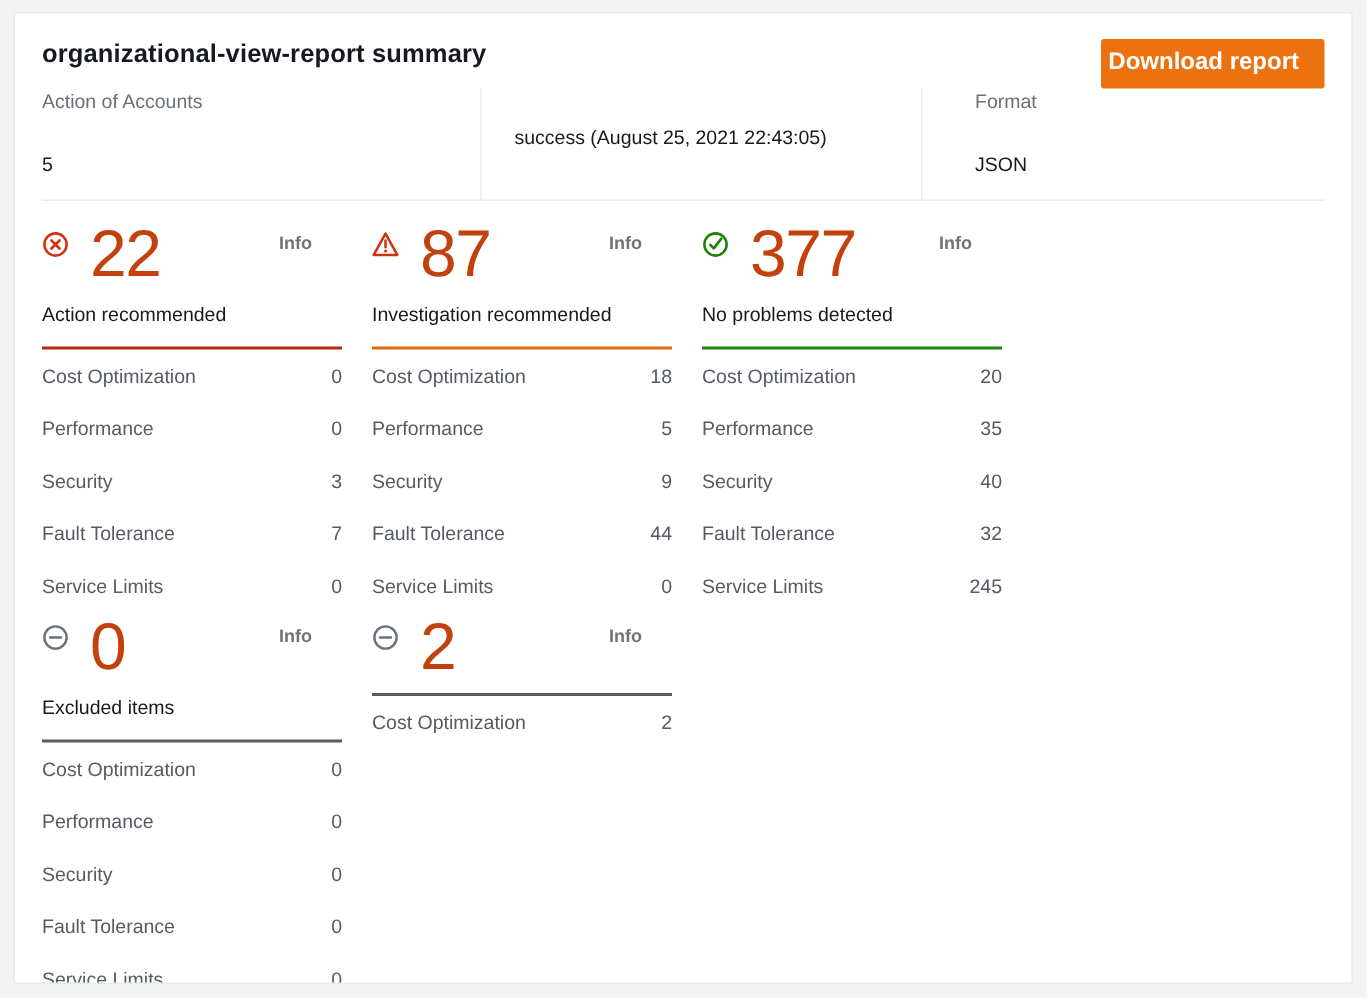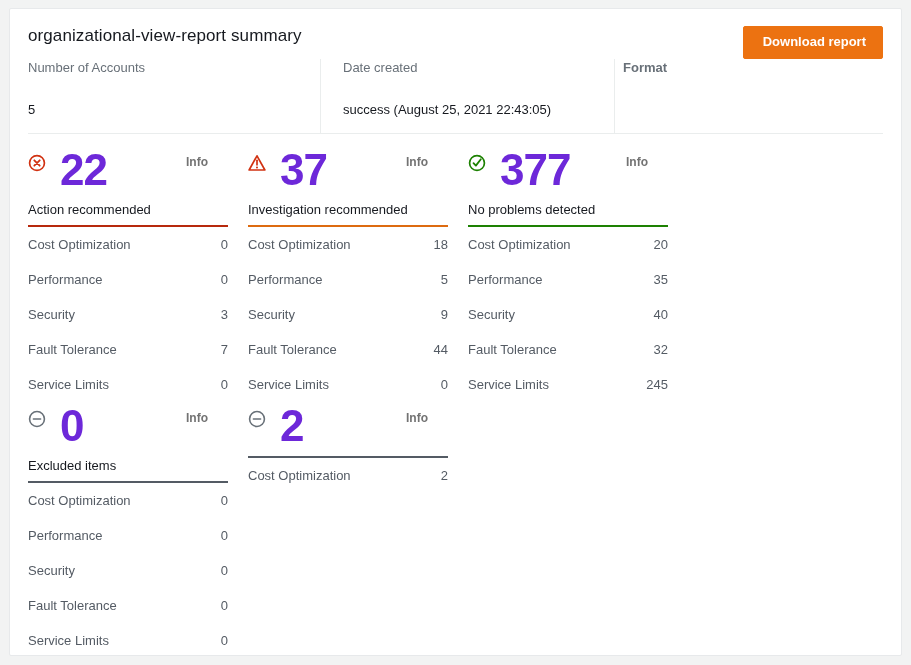--- a/index.html
+++ b/index.html
@@ -25,53 +25,53 @@
     position: relative;
   }
 
   
   .card-head {
     position: relative;
     padding: 16px 18px 0 18px;
   }
   .card-title {
     font-size: 17px;
-    font-weight: normal;
+    font-weight: bold;
     color: #16191f;
     letter-spacing: 0.1px;
     line-height: 22px;
   }
   .download-btn {
     position: absolute;
     top: 17px; right: 18px;
     background: #ec7211;
     color: #ffffff;
-    font-size: 13px;
+    font-size: 16px;
     font-weight: bold;
     border: 1px solid #ec7211;
     border-radius: 2px;
-    padding: 7px 16px 8px 19px;
+    padding: 7px 16px 8px 4px;
     cursor: pointer;
     line-height: 16px;
     font-family: "Liberation Sans", sans-serif;
   }
 
   .meta-row {
     display: flex;
     margin-top: 12px;
     border-bottom: 1px solid #eaeded;
     padding-bottom: 0;
   }
   .meta-cell {
     padding: 0 0 14px 0;
     position: relative;
   }
   .meta-cell.c1 { width: 292px; }
   .meta-cell.c2 { width: 294px; padding-left: 22px; border-left: 1px solid #eaeded; }
-  .meta-cell.c3 { flex: 1; padding-left: 8px; border-left: 1px solid #eaeded; font-weight: bold; }
+  .meta-cell.c3 { flex: 1; padding-left: 35px; border-left: 1px solid #eaeded; }
   .meta-label {
     font-size: 13px;
     color: #687078;
     line-height: 18px;
   }
   .meta-value {
     font-size: 13px;
     color: #16191f;
     margin-top: 24px;
     line-height: 18px;
@@ -94,40 +94,40 @@
   }
   .status-icon {
     position: absolute;
     left: 0; top: 6px;
     width: 18px; height: 18px;
   }
   .status-count {
     position: absolute;
     left: 32px; top: -6px;
     font-size: 44px;
-    font-weight: 700;
-    color: #6d28d9;
+    font-weight: 400;
+    color: #c2410c;
     line-height: 56px;
     letter-spacing: -1px;
   }
   .info-link {
     position: absolute;
     right: 20px; top: 6px;
     font-size: 12px;
     font-weight: bold;
     color: #737373;
     text-decoration: none;
     cursor: pointer;
     line-height: 16px;
   }
   .status-name {
     font-size: 13px;
     color: #16191f;
     line-height: 19px;
-    padding-bottom: 0;
+    padding-bottom: 12px;
     min-height: 25px;
   }
   .status-rule {
     height: 2px;
     width: 100%;
     background: #545b64;
   }
   .status-rows { margin-top: 0; }
   .status-row {
     display: flex;
@@ -146,29 +146,29 @@
 
 <div class="page">
   <div class="card">
 
     <div class="card-head">
       <div class="card-title">organizational-view-report summary</div>
       <button class="download-btn">Download report</button>
 
       <div class="meta-row">
         <div class="meta-cell c1">
-          <div class="meta-label">Number of Accounts</div>
+          <div class="meta-label">Action of Accounts</div>
           <div class="meta-value">5</div>
         </div>
         <div class="meta-cell c2">
-          <div class="meta-label">Date created</div>
           <div class="meta-value">success (August 25, 2021 22:43:05)</div>
         </div>
         <div class="meta-cell c3">
           <div class="meta-label">Format</div>
+          <div class="meta-value">JSON</div>
         </div>
       </div>
     </div>
 
     <div class="status-grid" id="status-grid">
         <div class="status-col">
           <div class="status-top">
             <span class="status-icon"><svg viewBox="0 0 16 16" width="18" height="18">
                 <circle cx="8" cy="8" r="6.6" fill="none" stroke="#d13212" stroke-width="1.5"></circle>
                 <path d="M5.6 5.6 L10.4 10.4 M10.4 5.6 L5.6 10.4" stroke="#d13212" stroke-width="1.6" stroke-linecap="round"></path>
@@ -201,21 +201,21 @@
             </div>
           </div>
         </div>
         <div class="status-col">
           <div class="status-top">
             <span class="status-icon"><svg viewBox="0 0 16 16" width="18" height="18">
                 <path d="M8 1.6 L15 14.2 L1 14.2 Z" fill="none" stroke="#d13212" stroke-width="1.5" stroke-linejoin="round"></path>
                 <path d="M8 5.6 V9.6" stroke="#d13212" stroke-width="1.5" stroke-linecap="round"></path>
                 <circle cx="8" cy="11.9" r="0.9" fill="#d13212"></circle>
               </svg></span>
-            <span class="status-count">37</span>
+            <span class="status-count">87</span>
             <a class="info-link">Info</a>
           </div>
           <div class="status-name">Investigation recommended</div>
           <div class="status-rule" style="background:#dd6b10"></div>
           <div class="status-rows">
             <div class="status-row">
               <span class="lbl">Cost Optimization</span>
               <span class="val">18</span>
             </div>
             <div class="status-row">

